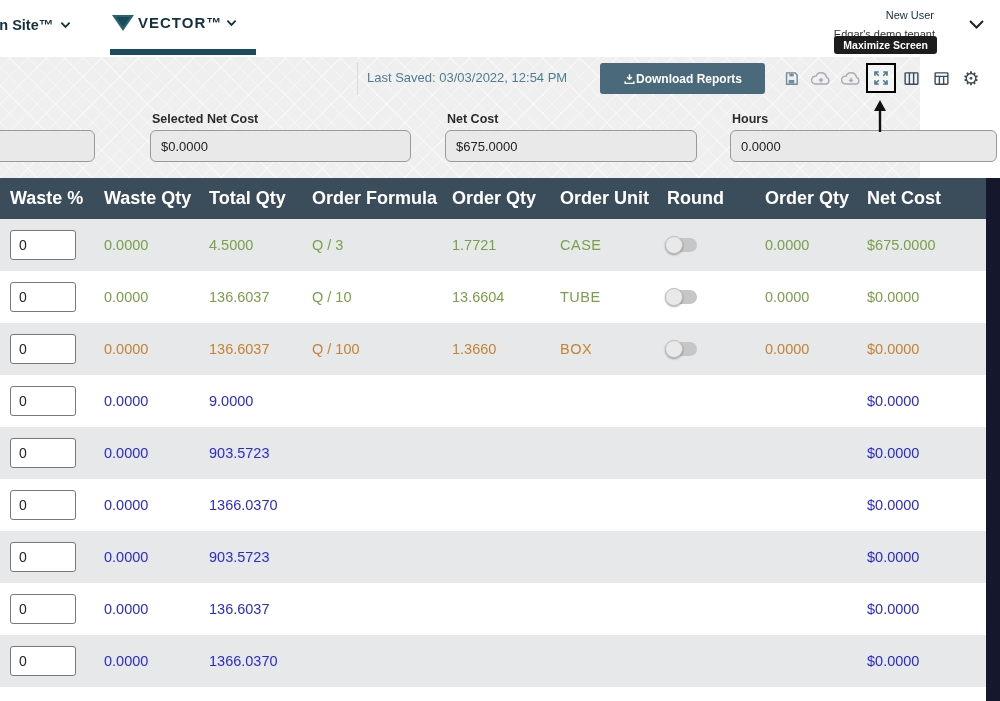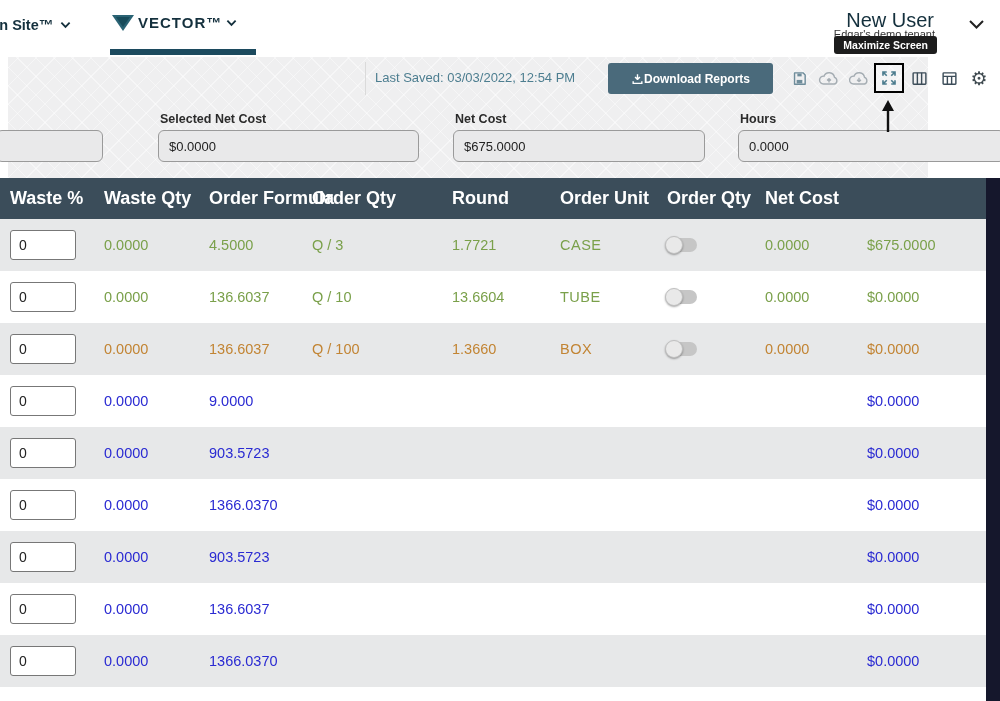--- a/index.html
+++ b/index.html
@@ -9,28 +9,28 @@
     background:#fff; font-family:"Liberation Sans", sans-serif; color:#222;
   }
 
   
   .topbar { position:absolute; left:0; top:0; width:1000px; height:57px; background:#fff; z-index:4; }
   .site-menu { position:absolute; left:-12px; top:17px; display:flex; align-items:center; gap:7px;
     font-size:14.5px; font-weight:600; color:#14303d; cursor:pointer; }
   .brand { position:absolute; left:112px; top:14px; display:flex; align-items:center; gap:4px;
     font-size:15px; font-weight:700; letter-spacing:1px; color:#14303d; cursor:pointer; }
   .brand-underline { position:absolute; left:110px; top:49px; width:146px; height:6px; background:#1c4a5e; }
-  .user-name { position:absolute; right:66px; top:9px; font-size:20px; font-weight:500; color:#14303d; cursor:pointer; }
+  .user-name { position:absolute; right:66px; top:9px; font-size:11px; font-weight:500; color:#14303d; cursor:pointer; }
   .user-chevron { position:absolute; right:15px; top:16px; cursor:pointer; }
   .tenant { position:absolute; right:65px; top:28px; font-size:11px; color:#333; white-space:nowrap; }
   .tooltip { position:absolute; right:63px; top:36px; background:#1d1d1d; color:#fff;
     font-size:10.5px; font-weight:700; padding:3px 9px; border-radius:3px; white-space:nowrap; z-index:8; }
 
   
-  .graybar { position:absolute; left:8px; top:57px; width:920px; height:121px; background:#efeff0;
+  .graybar { position:absolute; left:0; top:57px; width:920px; height:121px; background:#efeff0;
     background-image:
       repeating-linear-gradient(45deg, rgba(255,255,255,.45) 0 1px, transparent 1px 13px),
       repeating-linear-gradient(-45deg, rgba(255,255,255,.45) 0 1px, transparent 1px 13px);
   }
   .toolbar-divider { position:absolute; left:357px; top:5px; width:1px; height:33px; background:#dadada; }
   .last-saved { position:absolute; left:367px; top:13px; font-size:13px; color:#4d7e90; }
   .download-btn { position:absolute; left:600px; top:6px; width:165px; height:31px;
     background:#4a6a7b; border:none; border-radius:3px; color:#fff; font-size:12px; font-weight:700;
     display:flex; align-items:center; justify-content:center; cursor:pointer;
     font-family:"Liberation Sans", sans-serif; }
@@ -173,24 +173,25 @@
     <div class="f-label lbl-2">Net Cost</div>
     <input class="f-input inp-2" value="$675.0000" style="">
     <div class="f-label lbl-3">Hours</div>
     <input class="f-input inp-3" value="0.0000" style="">
   </div>
 
   <div class="table-wrap">
     <div class="grid thead">
       <div class="th">Waste %</div>
       <div class="th">Waste Qty</div>
+      <div class="th">Total Qty</div>
       <div class="th">Order Formula</div>
       <div class="th">Order Qty</div>
+      <div class="th">Order Unit</div>
       <div class="th">Round</div>
-      <div class="th">Order Unit</div>
       <div class="th">Order Qty</div>
       <div class="th">Net Cost</div>
     </div>
     <div>
         <div class="grid trow" style="color: rgb(122, 160, 74);">
           <div class="td">
             <input class="waste-input" value="0" style="">
           </div>
           <div class="td">0.0000</div>
           <div class="td">4.5000</div>

